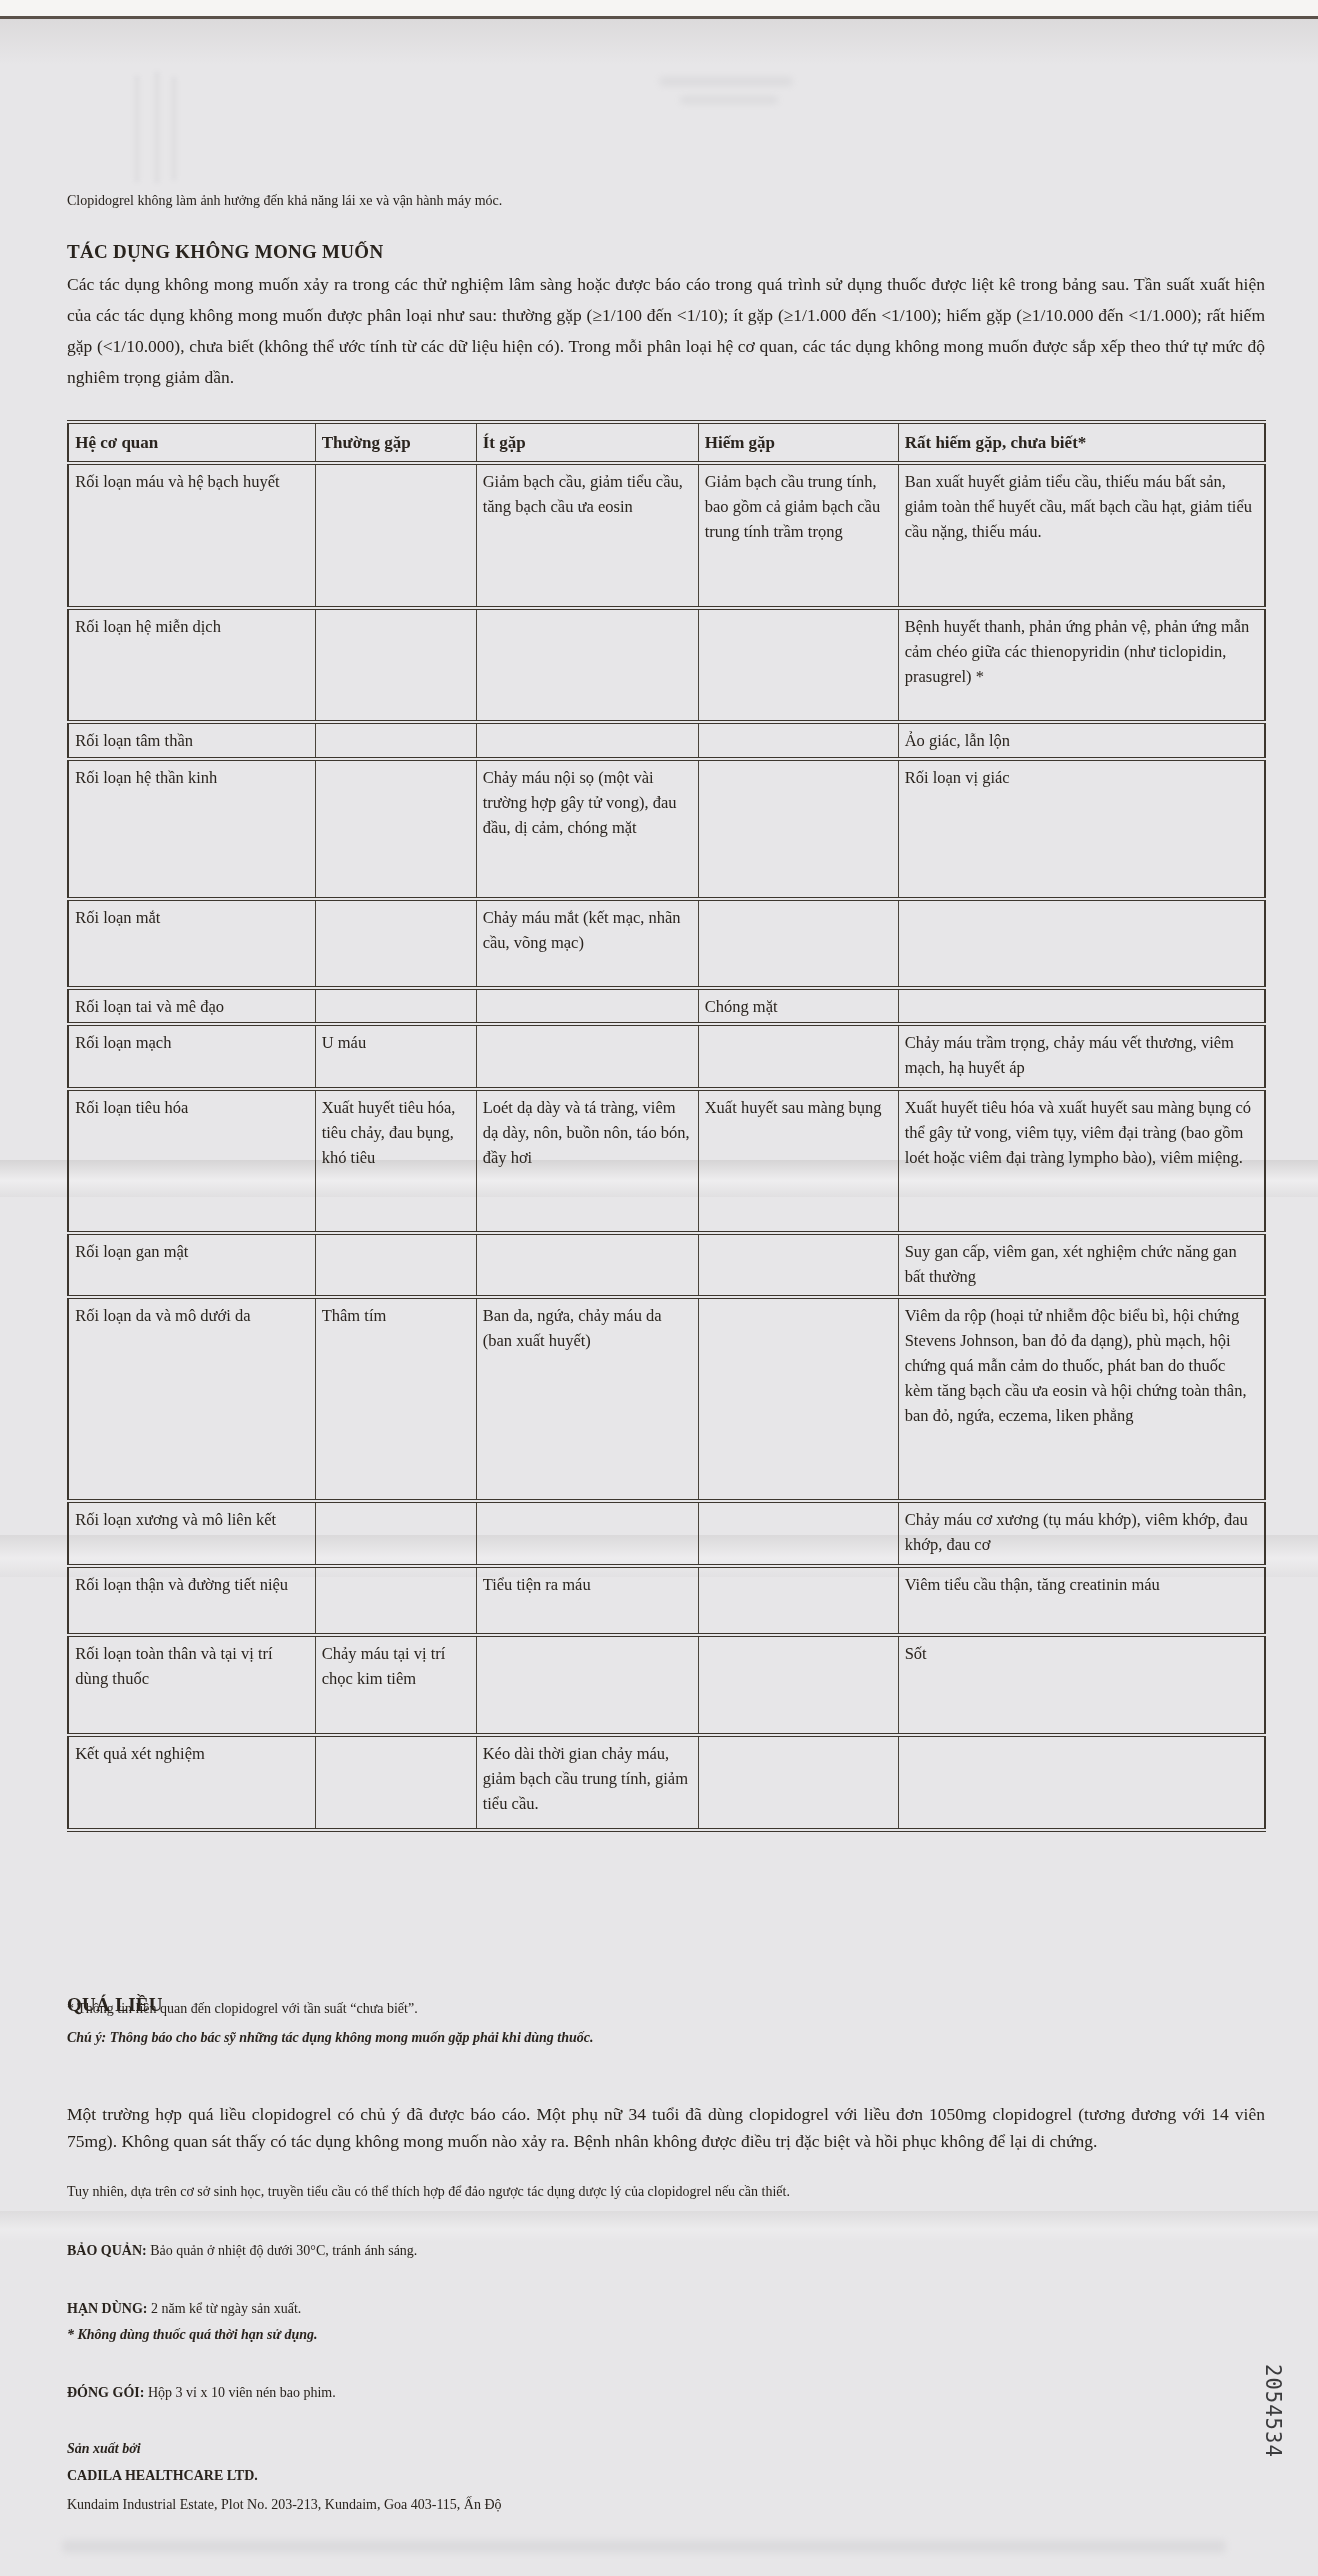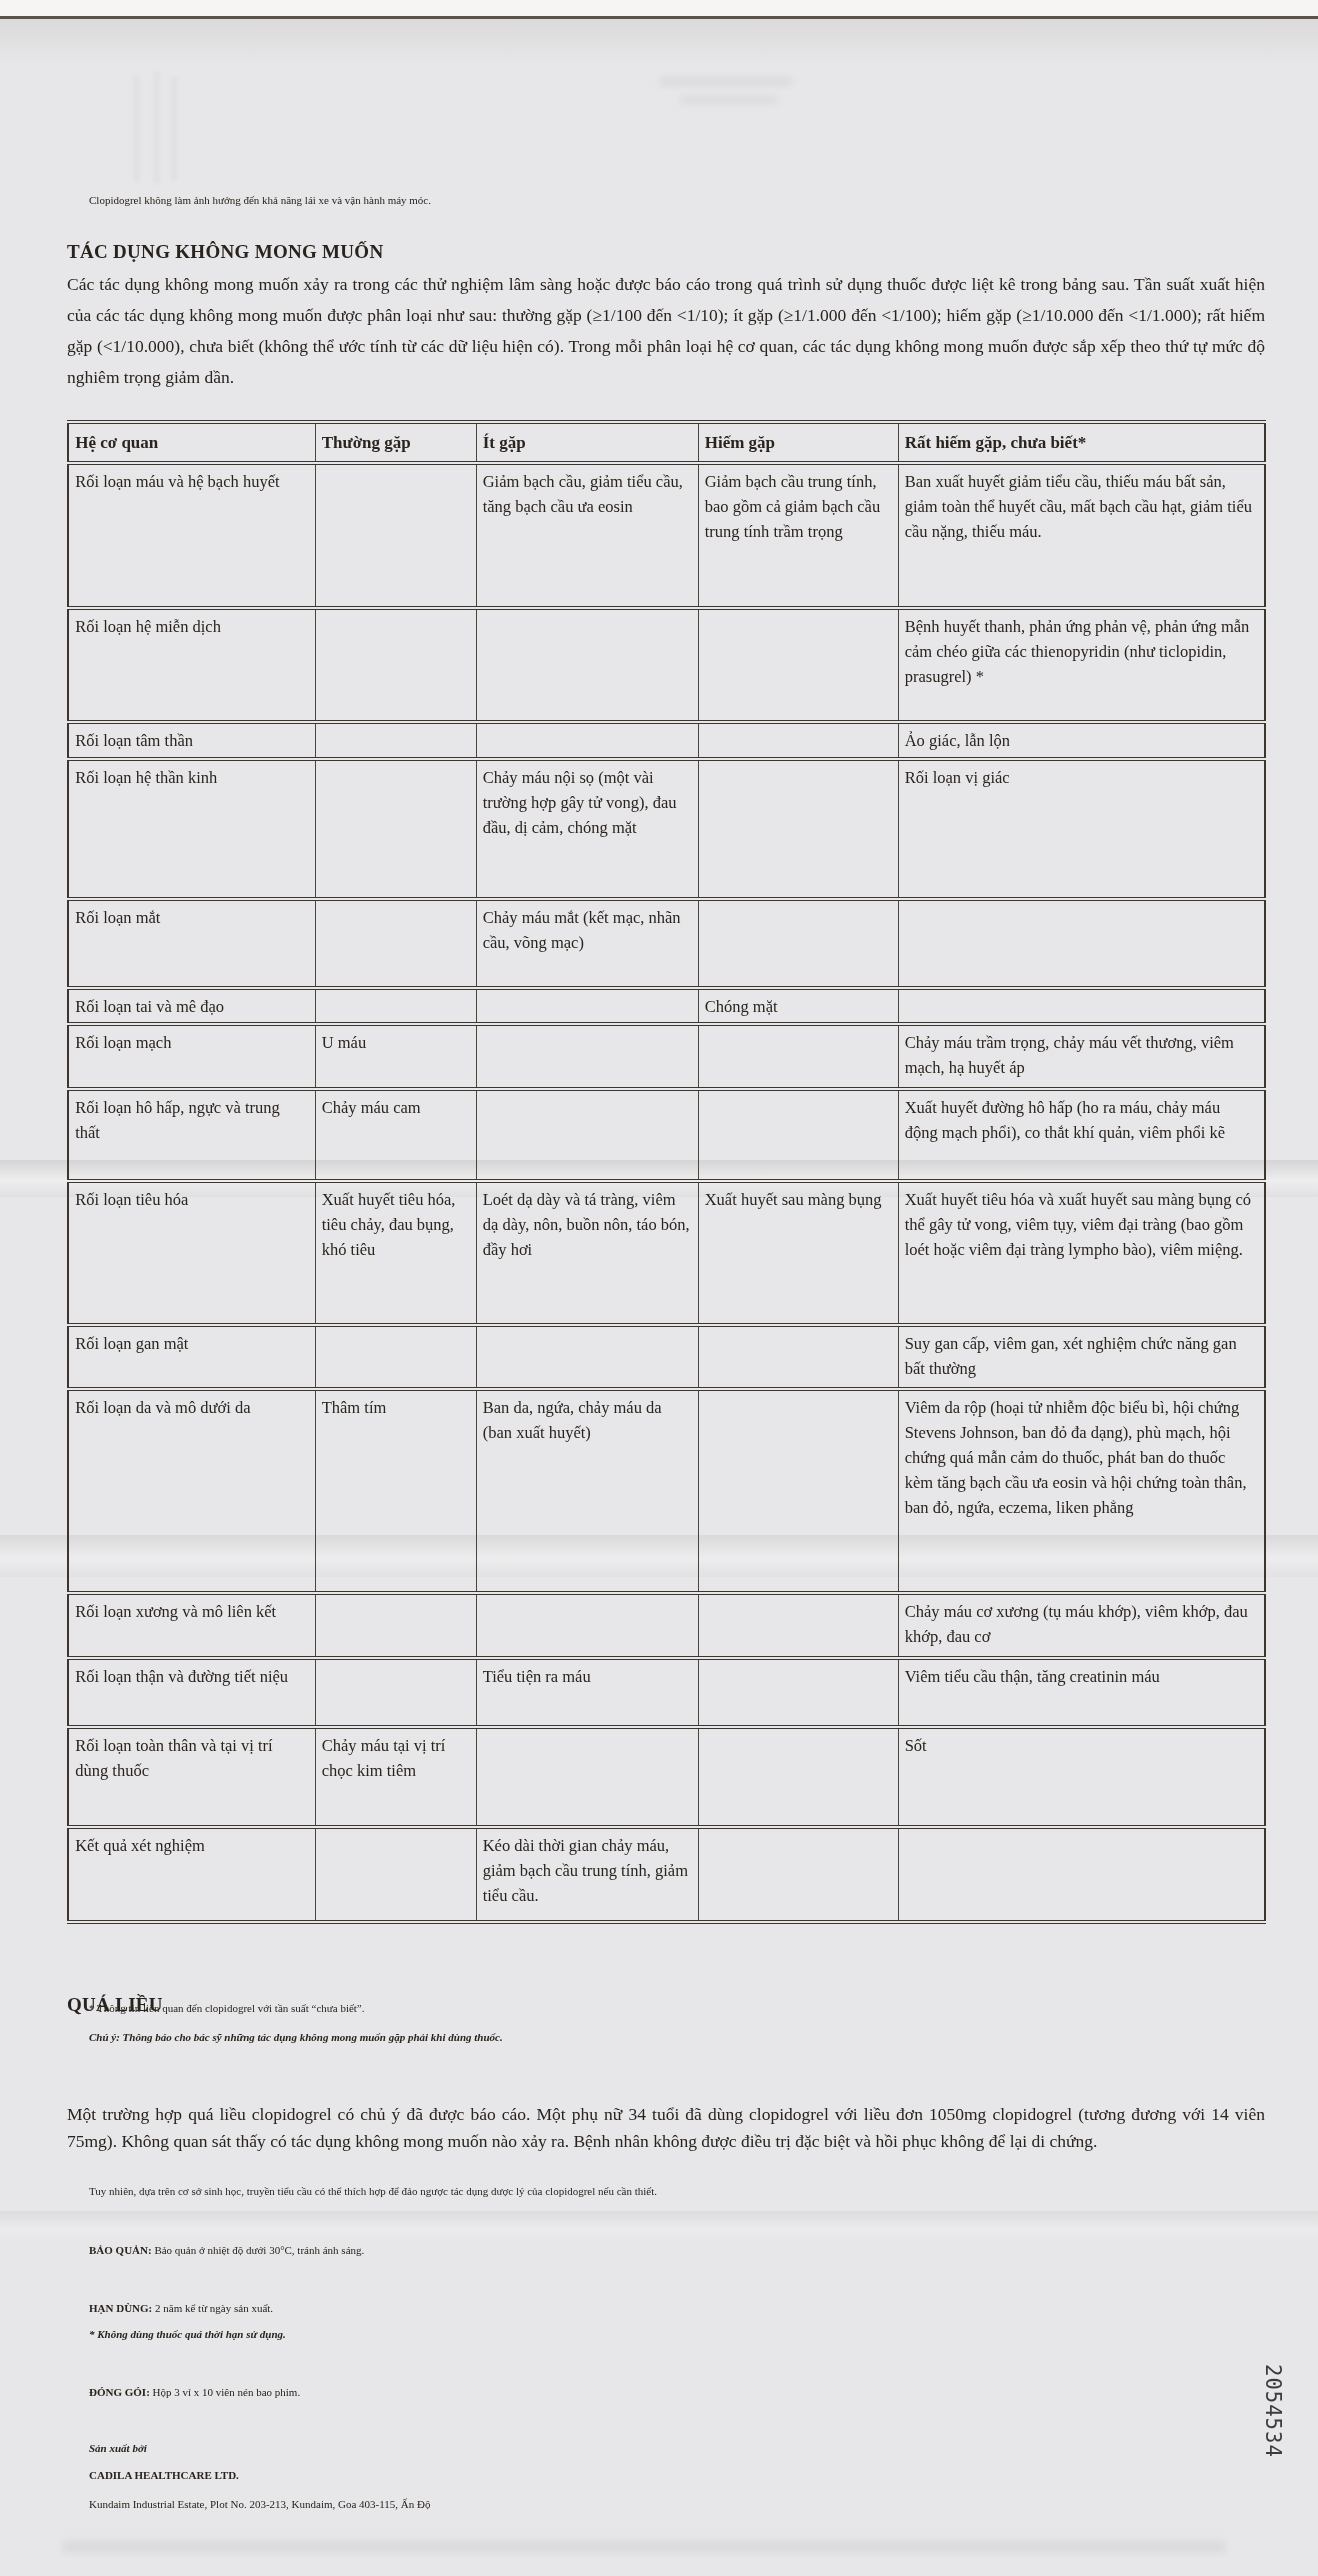--- a/index.html
+++ b/index.html
@@ -18,21 +18,21 @@
   .crease { position:absolute; left:0; width:1319px; pointer-events:none; }
   .crease-a { top:1160px; height:37px;
     background:linear-gradient(180deg, rgba(108,103,98,.14), rgba(255,255,255,.30) 55%, rgba(108,103,98,.05)); }
   .crease-b { top:1535px; height:42px;
     background:linear-gradient(180deg, rgba(108,103,98,.10), rgba(255,255,255,.26) 55%, rgba(108,103,98,.04)); }
   .crease-d { top:2211px; height:31px;
     background:linear-gradient(180deg, rgba(108,103,98,.08), rgba(255,255,255,.22) 60%, rgba(0,0,0,0)); }
   .smudge { position:absolute; background:#8f9097; opacity:.13; filter:blur(3.6px); border-radius:4.6px; }
   
   .tblock { position:absolute; left:67px; width:1198px; }
-  .body-line { font-size:11px; line-height:23px;margin-left:22px; }
+  .body-line { font-size:14px; line-height:23px; }
   .para { font-size:17.5px; line-height:31px; text-align:justify; }
   .heading { font-size:19px; font-weight:bold; letter-spacing:0.3px; }
   .bi { font-weight:bold; font-style:italic; }
   .b  { font-weight:bold; }
   
   table.ae { position:absolute; left:67px; top:420px; width:1196px;
     border-collapse:collapse; table-layout:fixed;
     font-size:16.5px; line-height:25px; color:#2a241e; }
   table.ae { border:2.1px solid #3c362e; border-top:4.1px double #3c362e; border-bottom:4.1px double #3c362e; }
   table.ae th, table.ae td {
@@ -133,27 +133,20 @@
         <td>Chóng mặt</td>
         <td></td>
       </tr>
       <tr style="height:65px">
         <td>Rối loạn mạch</td>
         <td>U máu</td>
         <td></td>
         <td></td>
         <td>Chảy máu trầm trọng, chảy máu vết thương, viêm mạch, hạ huyết áp</td>
       </tr>
-      <tr style="height:92px">
-        <td>Rối loạn hô hấp, ngực và trung thất</td>
-        <td>Chảy máu cam</td>
-        <td></td>
-        <td></td>
-        <td>Xuất huyết đường hô hấp (ho ra máu, chảy máu động mạch phổi), co thắt khí quản, viêm phổi kẽ</td>
-      </tr>
       <tr style="height:144px">
         <td>Rối loạn tiêu hóa</td>
         <td>Xuất huyết tiêu hóa, tiêu chảy, đau bụng, khó tiêu</td>
         <td>Loét dạ dày và tá tràng, viêm dạ dày, nôn, buồn nôn, táo bón, đầy hơi</td>
         <td>Xuất huyết sau màng bụng</td>
         <td>Xuất huyết tiêu hóa và xuất huyết sau màng bụng có thể gây tử vong, viêm tụy, viêm đại tràng (bao gồm loét hoặc viêm đại tràng lympho bào), viêm miệng.</td>
       </tr>
       <tr style="height:64px">
         <td>Rối loạn gan mật</td>
         <td></td>

